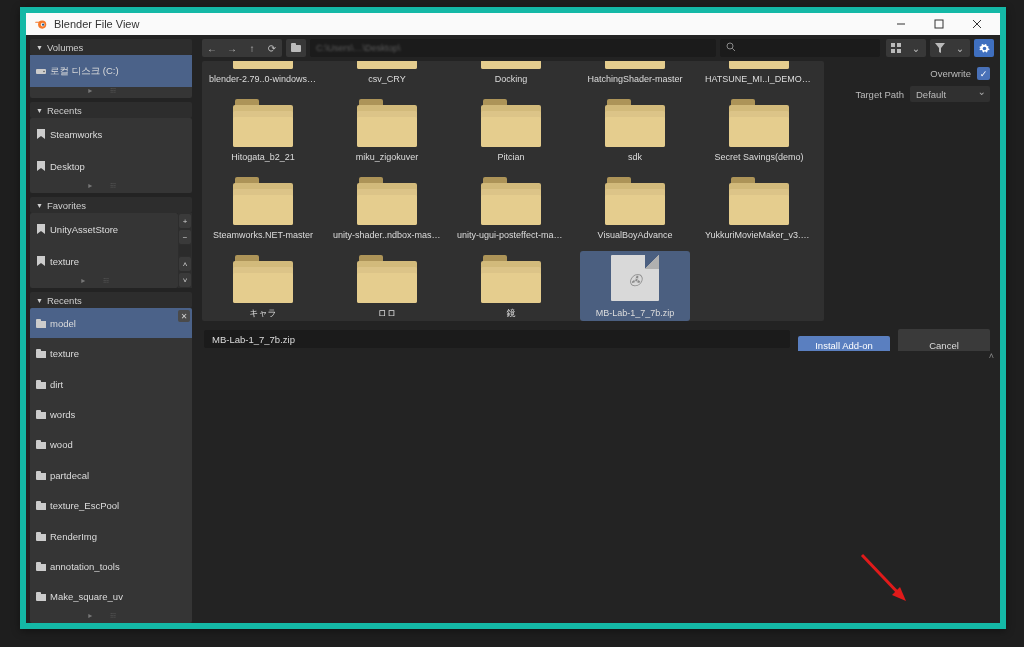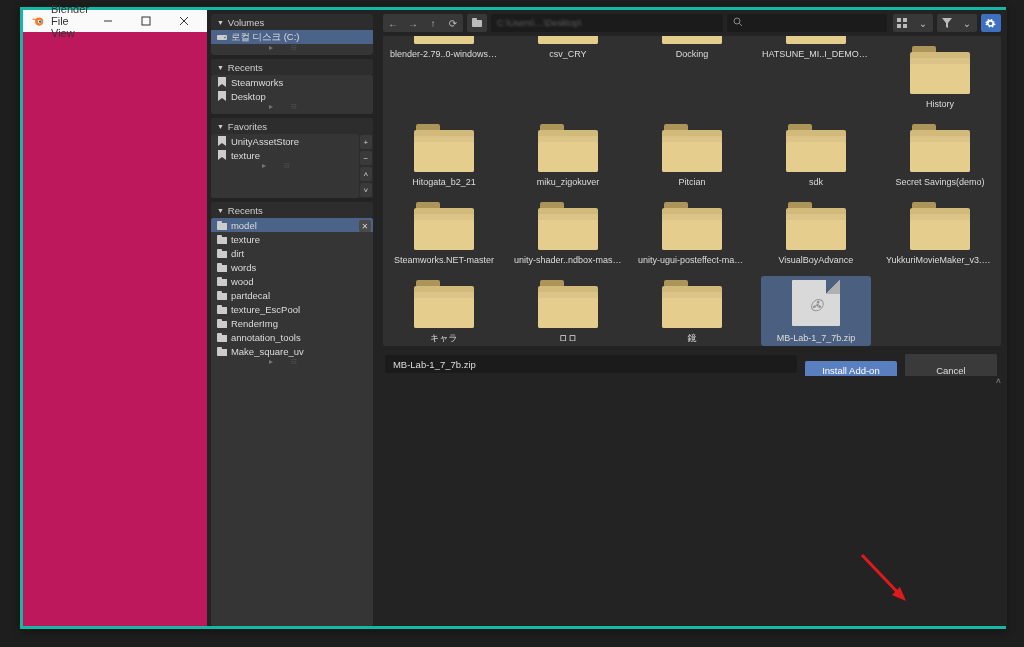--- a/index.html
+++ b/index.html
@@ -11,22 +11,22 @@
     overflow: hidden;
     position: relative;
     font-size: 10px;
     color: #d0d0d0;
   }
 
   .window {
     position: absolute;
     top: 7px; left: 20px; right: 18px; bottom: 18px;
     background: #be185d;
-    border: 3px solid #14b8a6;
-    display: flex; 
+    border: 6px solid #14b8a6;
+    display: flex; flex-direction: column;
     box-shadow: 0 2px 8px rgba(0,0,0,.4);
   }
 
   .titlebar {
     height: 22px;
     background: #fafafa;
     color: #333;
     display:flex; align-items:center;
     padding: 0 4px 0 8px;
     font-size: 11px;
@@ -55,21 +55,21 @@
     background:#2d2d2d; height:16px; display:flex; align-items:center;
     padding:0 6px; font-size:9.5px; color:#cfcfcf; border-radius:2px;
   }
   .panel-head .ph-tri { margin-right:4px; font-size:7px; }
   .panel-body {
     background:#353535; border-radius:2px;
     display:flex; flex-direction:column;
     padding:0 0 4px 0; position:relative;
   }
   .sidebar-row {
-    height:14px; display:flex; align-items:center; gap:4px;
+    height:32px; display:flex; align-items:center; gap:4px;
     padding:0 6px; font-size:9.5px; color:#ddd;
   }
   .sidebar-row.selected { background:#4b6289; }
   .sb-icon { width:10px; height:10px; display:inline-flex; align-items:center; justify-content:center; color:#ccc; }
   .sidebar-foot {
     display:flex; align-items:center; justify-content:center;
     height:7px; color:#777; font-size:8px;
   }
 
   
@@ -530,31 +530,30 @@
                 </div>
                 <div class="label">Docking</div>
               </div>
               <div class="item cut">
                 <div class="thumb">
                   <div class="folder-thumb">
                     <div class="folder-back"></div>
                     <div class="folder-front"></div>
                   </div>
                 </div>
+                <div class="label">HatchingShader-master</div>
+              </div>
+              <div class="item cut">
+                <div class="thumb">
+                  <div class="folder-thumb">
+                    <div class="folder-back"></div>
+                    <div class="folder-front"></div>
+                  </div>
+                </div>
                 <div class="label">HATSUNE_MI..I_DEMO_Win</div>
-              </div>
-              <div class="item">
-                <div class="thumb">
-                  <div class="folder-thumb">
-                    <div class="folder-tab"></div>
-                    <div class="folder-back"></div>
-                    <div class="folder-front"></div>
-                  </div>
-                </div>
-                <div class="label">History</div>
               </div>
               <div class="item">
                 <div class="thumb">
                   <div class="folder-thumb">
                     <div class="folder-tab"></div>
                     <div class="folder-back"></div>
                     <div class="folder-front"></div>
                   </div>
                 </div>
                 <div class="label">Hitogata_b2_21</div>
@@ -683,20 +682,32 @@
                 <div class="thumb">
                   <div class="file-thumb">
                     <div class="file-fold2"></div>
                     <div class="file-fold"></div>
                     <div class="file-plug">✇</div>
                   </div>
                 </div>
                 <div class="label">MB-Lab-1_7_7b.zip</div>
               </div>
             </div>
+        </div>
+        <div class="rightopts">
+          <div class="opt-row">
+            <span>Overwrite</span>
+            <span class="opt-check">✓</span>
+          </div>
+          <div class="opt-row">
+            <span>Target Path</span>
+            <span class="opt-select">
+                <span>Default</span>
+              </span>
+          </div>
         </div>
       </div>
 
       <div class="bottombar">
         <div class="filename">
           <span>MB-Lab-1_7_7b.zip</span>
         </div>
         <div class="btn primary">
           <span>Install Add-on</span>
         </div>

